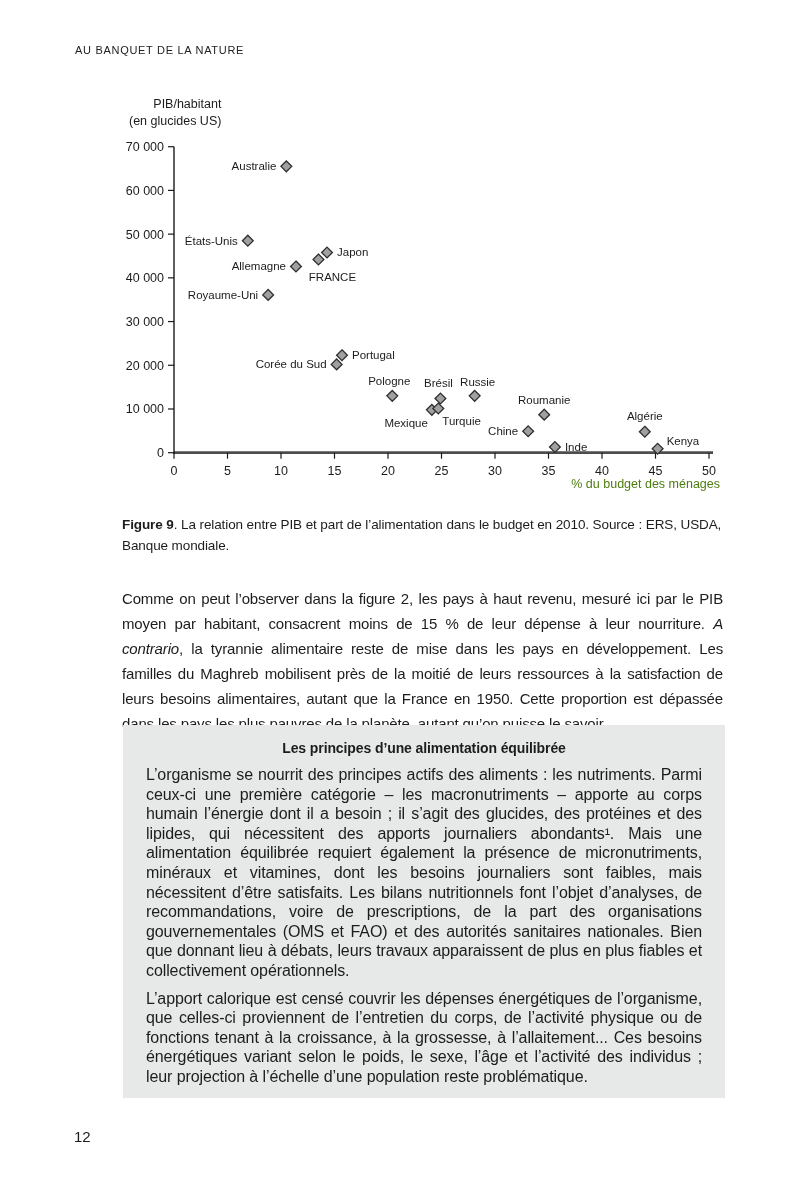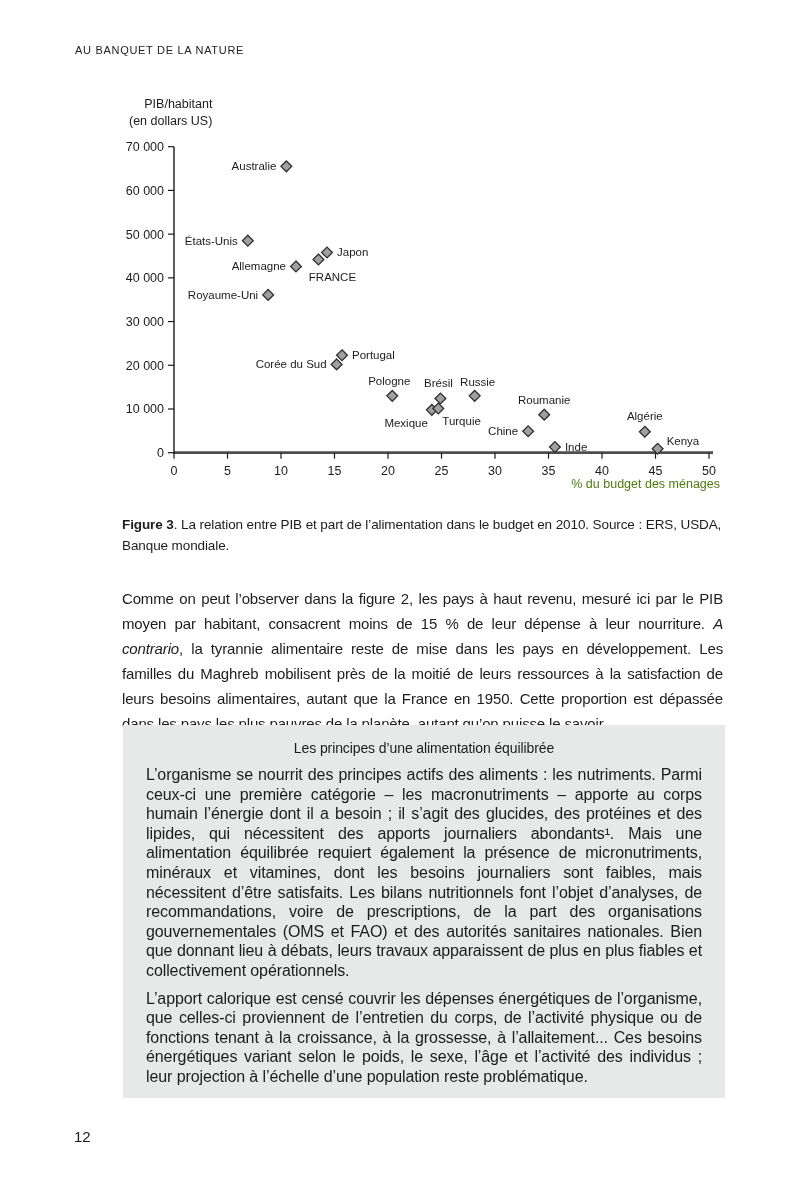--- a/index.html
+++ b/index.html
@@ -29,21 +29,21 @@
   .body-par {
     position:absolute; left:122px; top:571px; width:601px;
     font-size:15px; line-height:25px; text-align:justify; letter-spacing:-0.15px;
   }
   .body-par .it { font-style:italic; }
   .info-box {
     position:absolute; left:123px; top:725px; width:602px; height:373px;
     background:#e6e9e7; box-sizing:border-box; padding:15px 23px 0 23px; overflow:hidden;
   }
   .info-box h3 {
-    margin:0 0 9px 0; text-align:center; font-size:14px; font-weight:400; letter-spacing:-0.1px;
+    margin:0 0 9px 0; text-align:center; font-size:14px; font-weight:700; letter-spacing:-0.1px;
   }
   .info-box p {
     margin:0; font-size:16px; line-height:19.6px; text-align:justify; letter-spacing:-0.1px;
   }
   .info-box p + p { margin-top:8px; }
   .footnote-rule { width:187px; border:0; border-top:1.6px solid #222; margin:13px 0 5px 0; }
   .footnote { font-size:12.4px; line-height:17.2px; text-align:left !important; color:#2a2a2a; }
   .page-number { position:absolute; left:74px; top:1128px; font-size:15px; }
 </style>
 </head>
@@ -127,26 +127,26 @@
         <text x="518.1700000000001" y="435.28" text-anchor="end" font-size="11.5" fill="#1c1c1c">Chine</text>
         <path d="M 644.8 426.31714285714287 L 650.1999999999999 431.71714285714285 L 644.8 437.1171428571428 L 639.4 431.71714285714285 Z" fill="#a0a0a0" stroke="#2e2e2e" stroke-width="1.3"></path>
         <text x="644.8" y="419.71714285714285" text-anchor="middle" font-size="11.5" fill="#1c1c1c">Algérie</text>
         <path d="M 554.9200000000001 441.6171428571429 L 560.32 447.01714285714286 L 554.9200000000001 452.41714285714284 L 549.5200000000001 447.01714285714286 Z" fill="#a0a0a0" stroke="#2e2e2e" stroke-width="1.3"></path>
         <text x="564.9200000000001" y="451.01714285714286" text-anchor="start" font-size="11.5" fill="#1c1c1c">Inde</text>
         <path d="M 657.64 443.3657142857143 L 663.04 448.7657142857143 L 657.64 454.1657142857143 L 652.24 448.7657142857143 Z" fill="#a0a0a0" stroke="#2e2e2e" stroke-width="1.3"></path>
         <text x="666.64" y="444.7657142857143" text-anchor="start" font-size="11.5" fill="#1c1c1c">Kenya</text>
       </svg>
     <div class="y-axis-title">
       <div>PIB/habitant</div>
-      <div>(en dollars US)</div>
+      <div>(en glucides US)</div>
     </div>
     <div class="x-axis-label">% du budget des ménages</div>
   </div>
 
-  <p class="figure-caption"><b>Figure 3</b><span>. La relation entre PIB et part de l’alimentation dans le budget en 2010. Source : ERS, USDA, Banque mondiale.</span></p>
+  <p class="figure-caption"><b>Figure 9</b><span>. La relation entre PIB et part de l’alimentation dans le budget en 2010. Source : ERS, USDA, Banque mondiale.</span></p>
 
   <p class="body-par"><span>Comme on peut l’observer dans la figure 2, les pays à haut revenu, mesuré ici par le PIB moyen par habitant, consacrent moins de 15 % de leur dépense à leur nourriture. </span><span class="it">A contrario</span><span>, la tyrannie alimentaire reste de mise dans les pays en développement. Les familles du Maghreb mobilisent près de la moitié de leurs ressources à la satisfaction de leurs besoins alimentaires, autant que la France en 1950. Cette proportion est dépassée dans les pays les plus pauvres de la planète, autant qu’on puisse le savoir.</span></p>
 
   <div class="info-box" style="background: rgb(230, 233, 231);">
     <h3>Les principes d’une alimentation équilibrée</h3>
     <p>L’organisme se nourrit des principes actifs des aliments : les nutriments. Parmi ceux-ci une première catégorie – les macronutriments – apporte au corps humain l’énergie dont il a besoin ; il s’agit des glucides, des protéines et des lipides, qui nécessitent des apports journaliers abondants¹. Mais une alimentation équilibrée requiert également la présence de micronutriments, minéraux et vitamines, dont les besoins journaliers sont faibles, mais nécessitent d’être satisfaits. Les bilans nutritionnels font l’objet d’analyses, de recommandations, voire de prescriptions, de la part des organisations gouvernementales (OMS et FAO) et des autorités sanitaires nationales. Bien que donnant lieu à débats, leurs travaux apparaissent de plus en plus fiables et collectivement opérationnels.</p>
     <p>L’apport calorique est censé couvrir les dépenses énergétiques de l’organisme, que celles-ci proviennent de l’entretien du corps, de l’activité physique ou de fonctions tenant à la croissance, à la grossesse, à l’allaitement... Ces besoins énergétiques variant selon le poids, le sexe, l’âge et l’activité des individus ; leur projection à l’échelle d’une population reste problématique.</p>
     <hr class="footnote-rule">
   </div>
 

